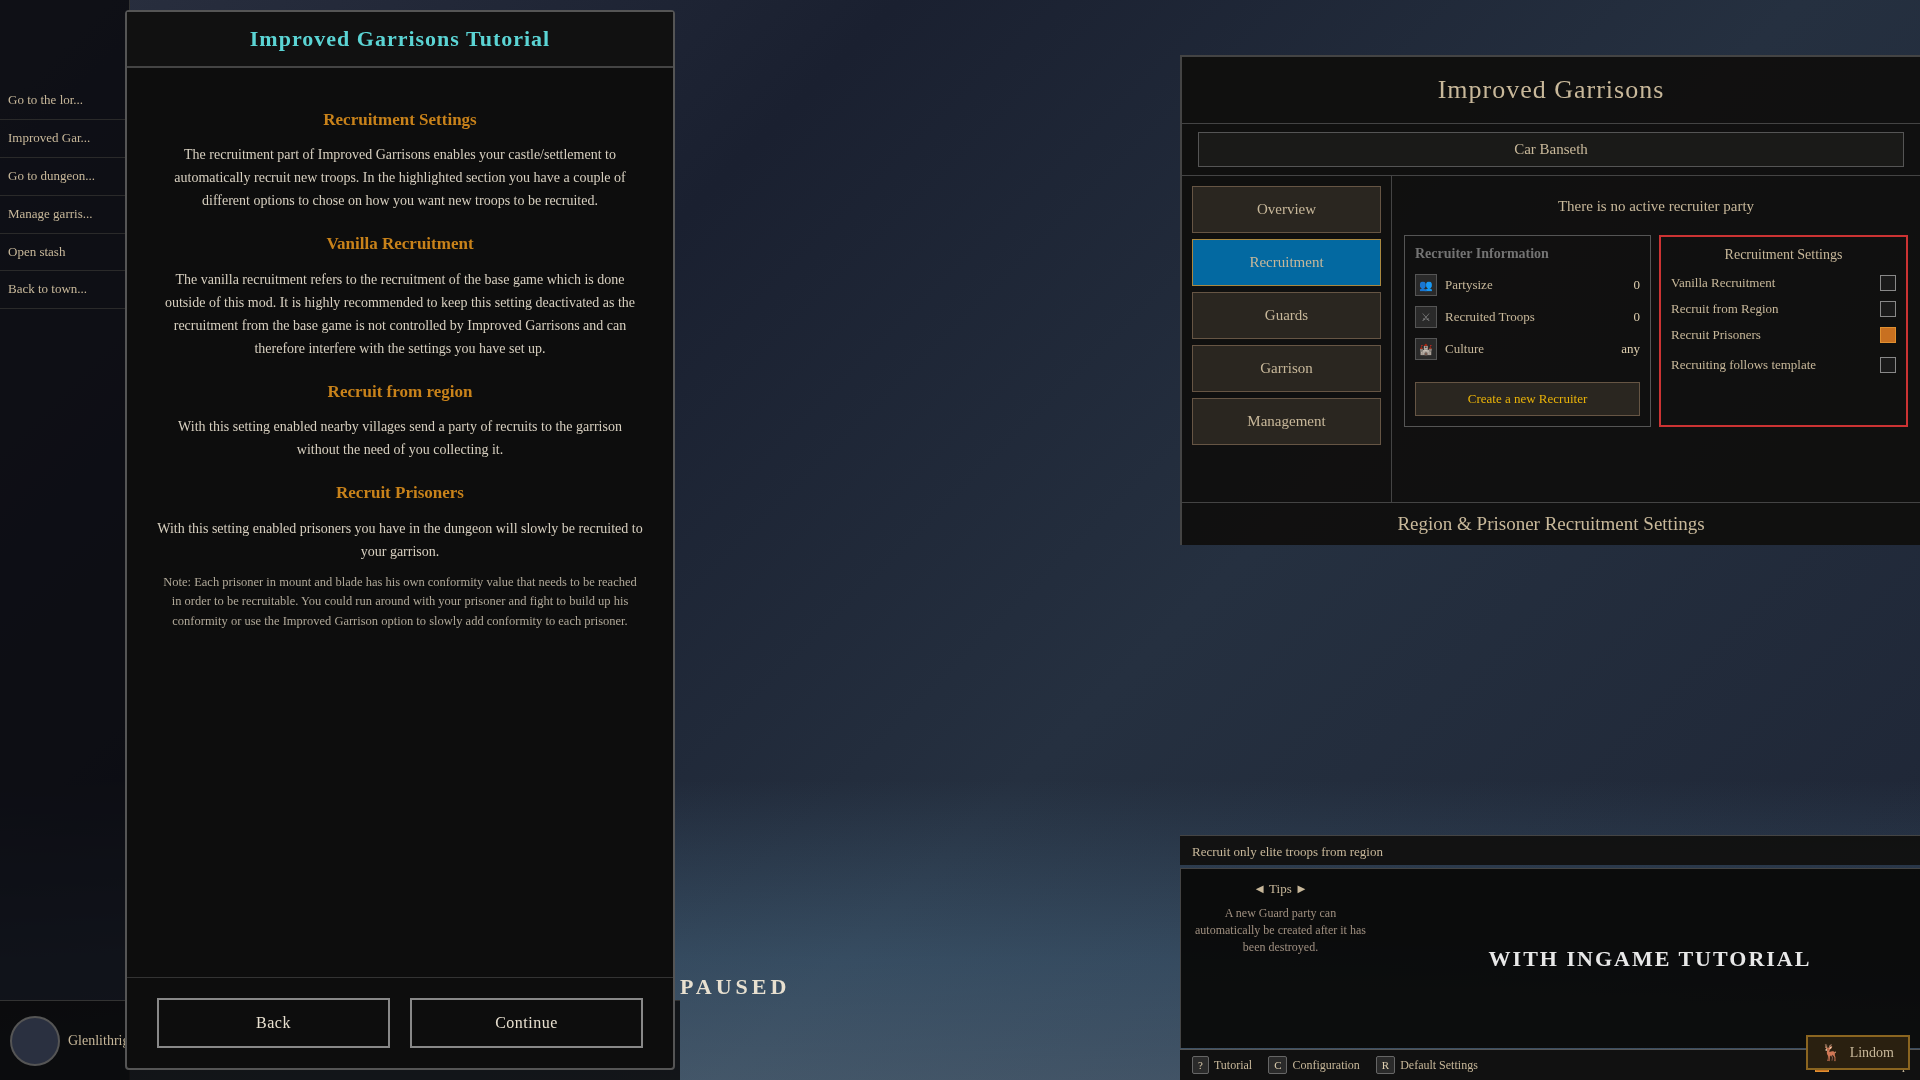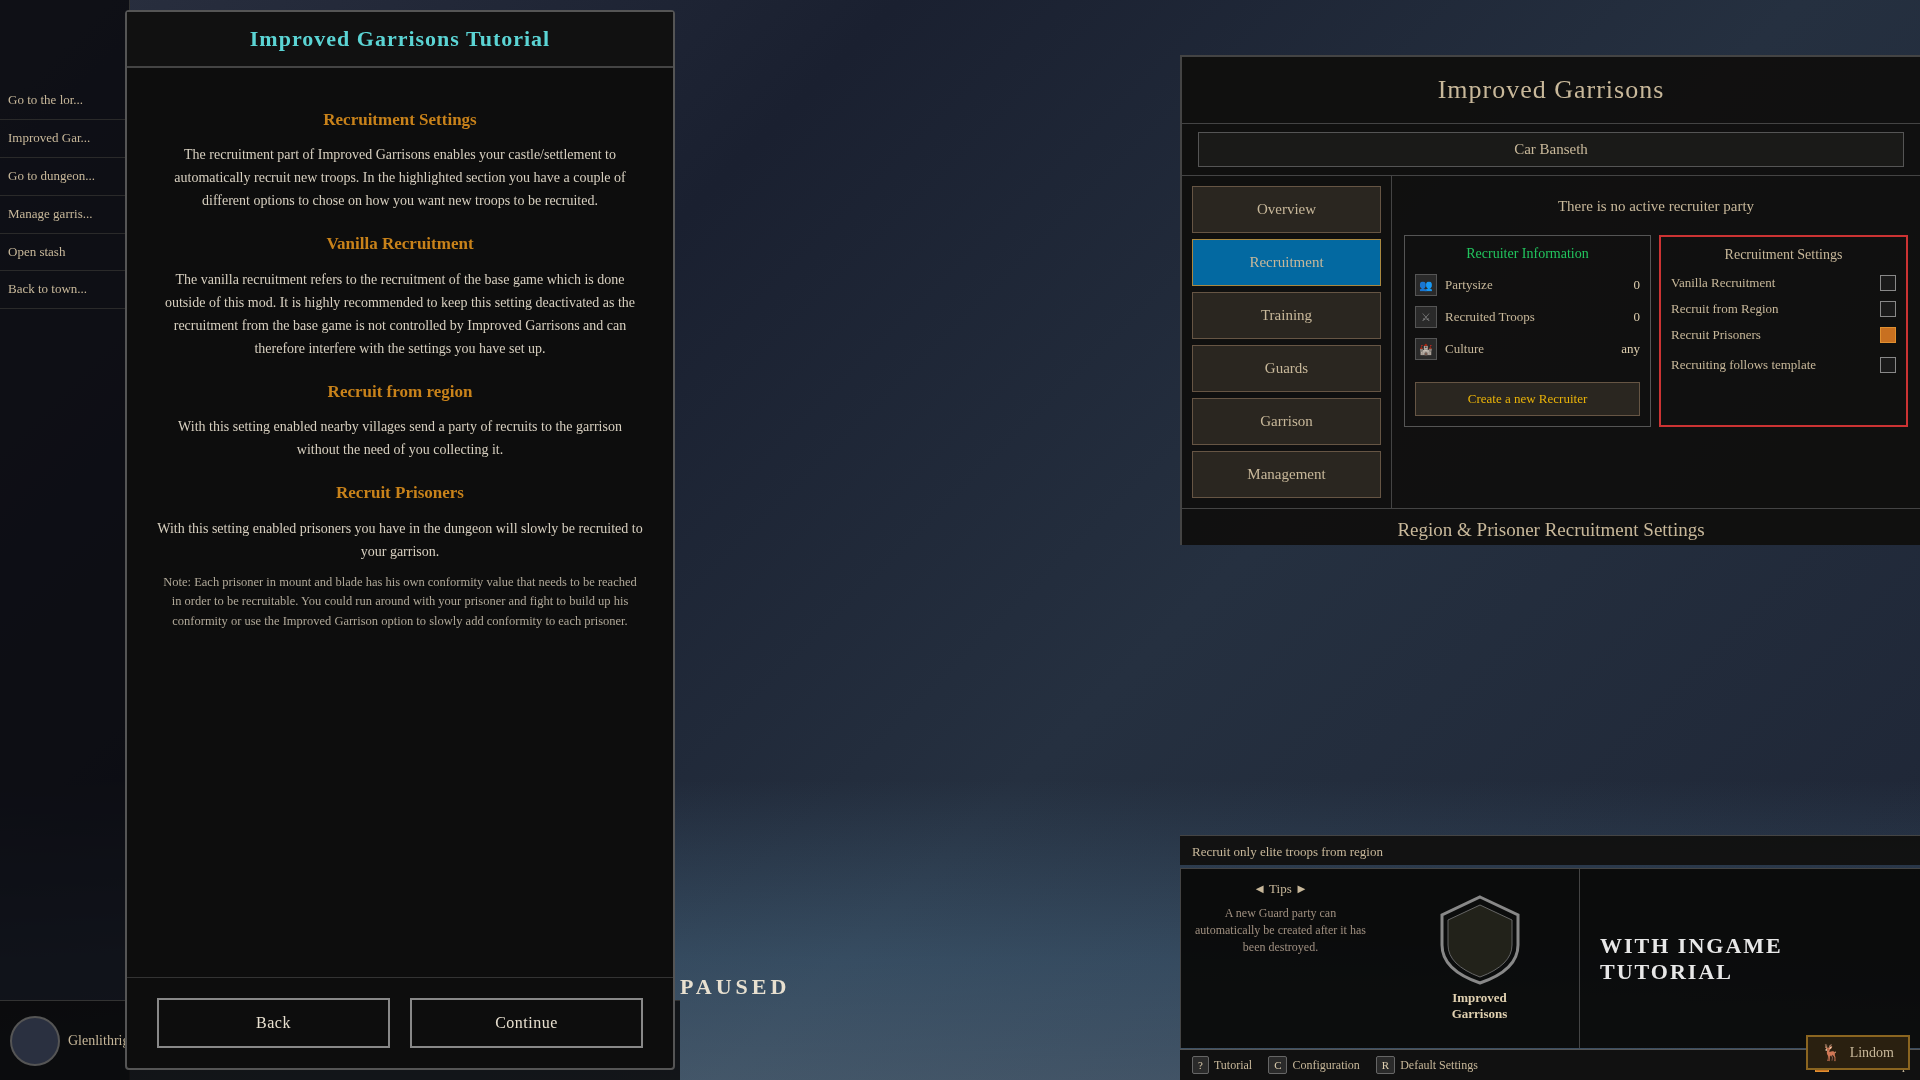--- a/index.html
+++ b/index.html
@@ -219,24 +219,25 @@
       gap: 8px;
     }
 
     .recruiter-info {
       flex: 1;
       border: 1px solid #555;
       padding: 10px;
     }
 
     .rec-info-title {
-      color: #22c55e;
+      color: #737373;
       font-size: 14px;
       margin-bottom: 12px;
-      text-align: center;
+      text-align: left;
+      font-weight: bold;
     }
 
     .rec-row {
       display: flex;
       align-items: center;
       gap: 8px;
       margin-bottom: 10px;
       color: #c8b89a;
       font-size: 13px;
     }
@@ -598,21 +599,20 @@
 <div class="right-panel" style="top:55px; height: 490px;">
   <div class="panel-title">Improved Garrisons</div>
   <div class="location-bar">
     <div class="location-box">Car Banseth</div>
   </div>
   <div class="panel-content">
 
     <div class="nav-buttons">
       <div class="nav-btn">Overview</div>
       <div class="nav-btn active">Recruitment</div>
-      <div class="nav-btn">Training</div>
       <div class="nav-btn">Guards</div>
       <div class="nav-btn">Garrison</div>
       <div class="nav-btn">Management</div>
     </div>
 
     <div class="info-area">
       <div class="recruiter-status">There is no active recruiter party</div>
       <div class="recruiter-columns">
 
         <div class="recruiter-info">
@@ -668,30 +668,20 @@
 
 <div class="bottom-main">
 
   <div class="tips-section">
     <div class="tips-header">
       <span>◄ Tips ►</span>
     </div>
     <div class="tips-text">A new Guard party can automatically be created after it has been destroyed.</div>
   </div>
 
-  <div class="improved-garrisons-logo">
-    <svg class="logo-shield" viewBox="0 0 80 90">
-      <path d="M40 2 L78 20 L78 50 Q78 75 40 88 Q2 75 2 50 L2 20 Z" fill="none" stroke="#888" stroke-width="3"></path>
-      <path d="M40 10 L72 25 L72 50 Q72 70 40 82 Q8 70 8 50 L8 25 Z" fill="rgba(40,40,30,0.8)" stroke="#666" stroke-width="1"></path>
-    </svg>
-    <div class="logo-text">
-      <span>Improved</span><br>
-      <span>Garrisons</span>
-    </div>
-  </div>
 
   <div class="ingame-tutorial">
     <div class="tutorial-heading">WITH INGAME TUTORIAL</div>
   </div>
 </div>
 
 <div class="bottom-toolbar">
   <div class="toolbar-item">
     <span class="toolbar-key">?</span>
     <span>Tutorial</span>

